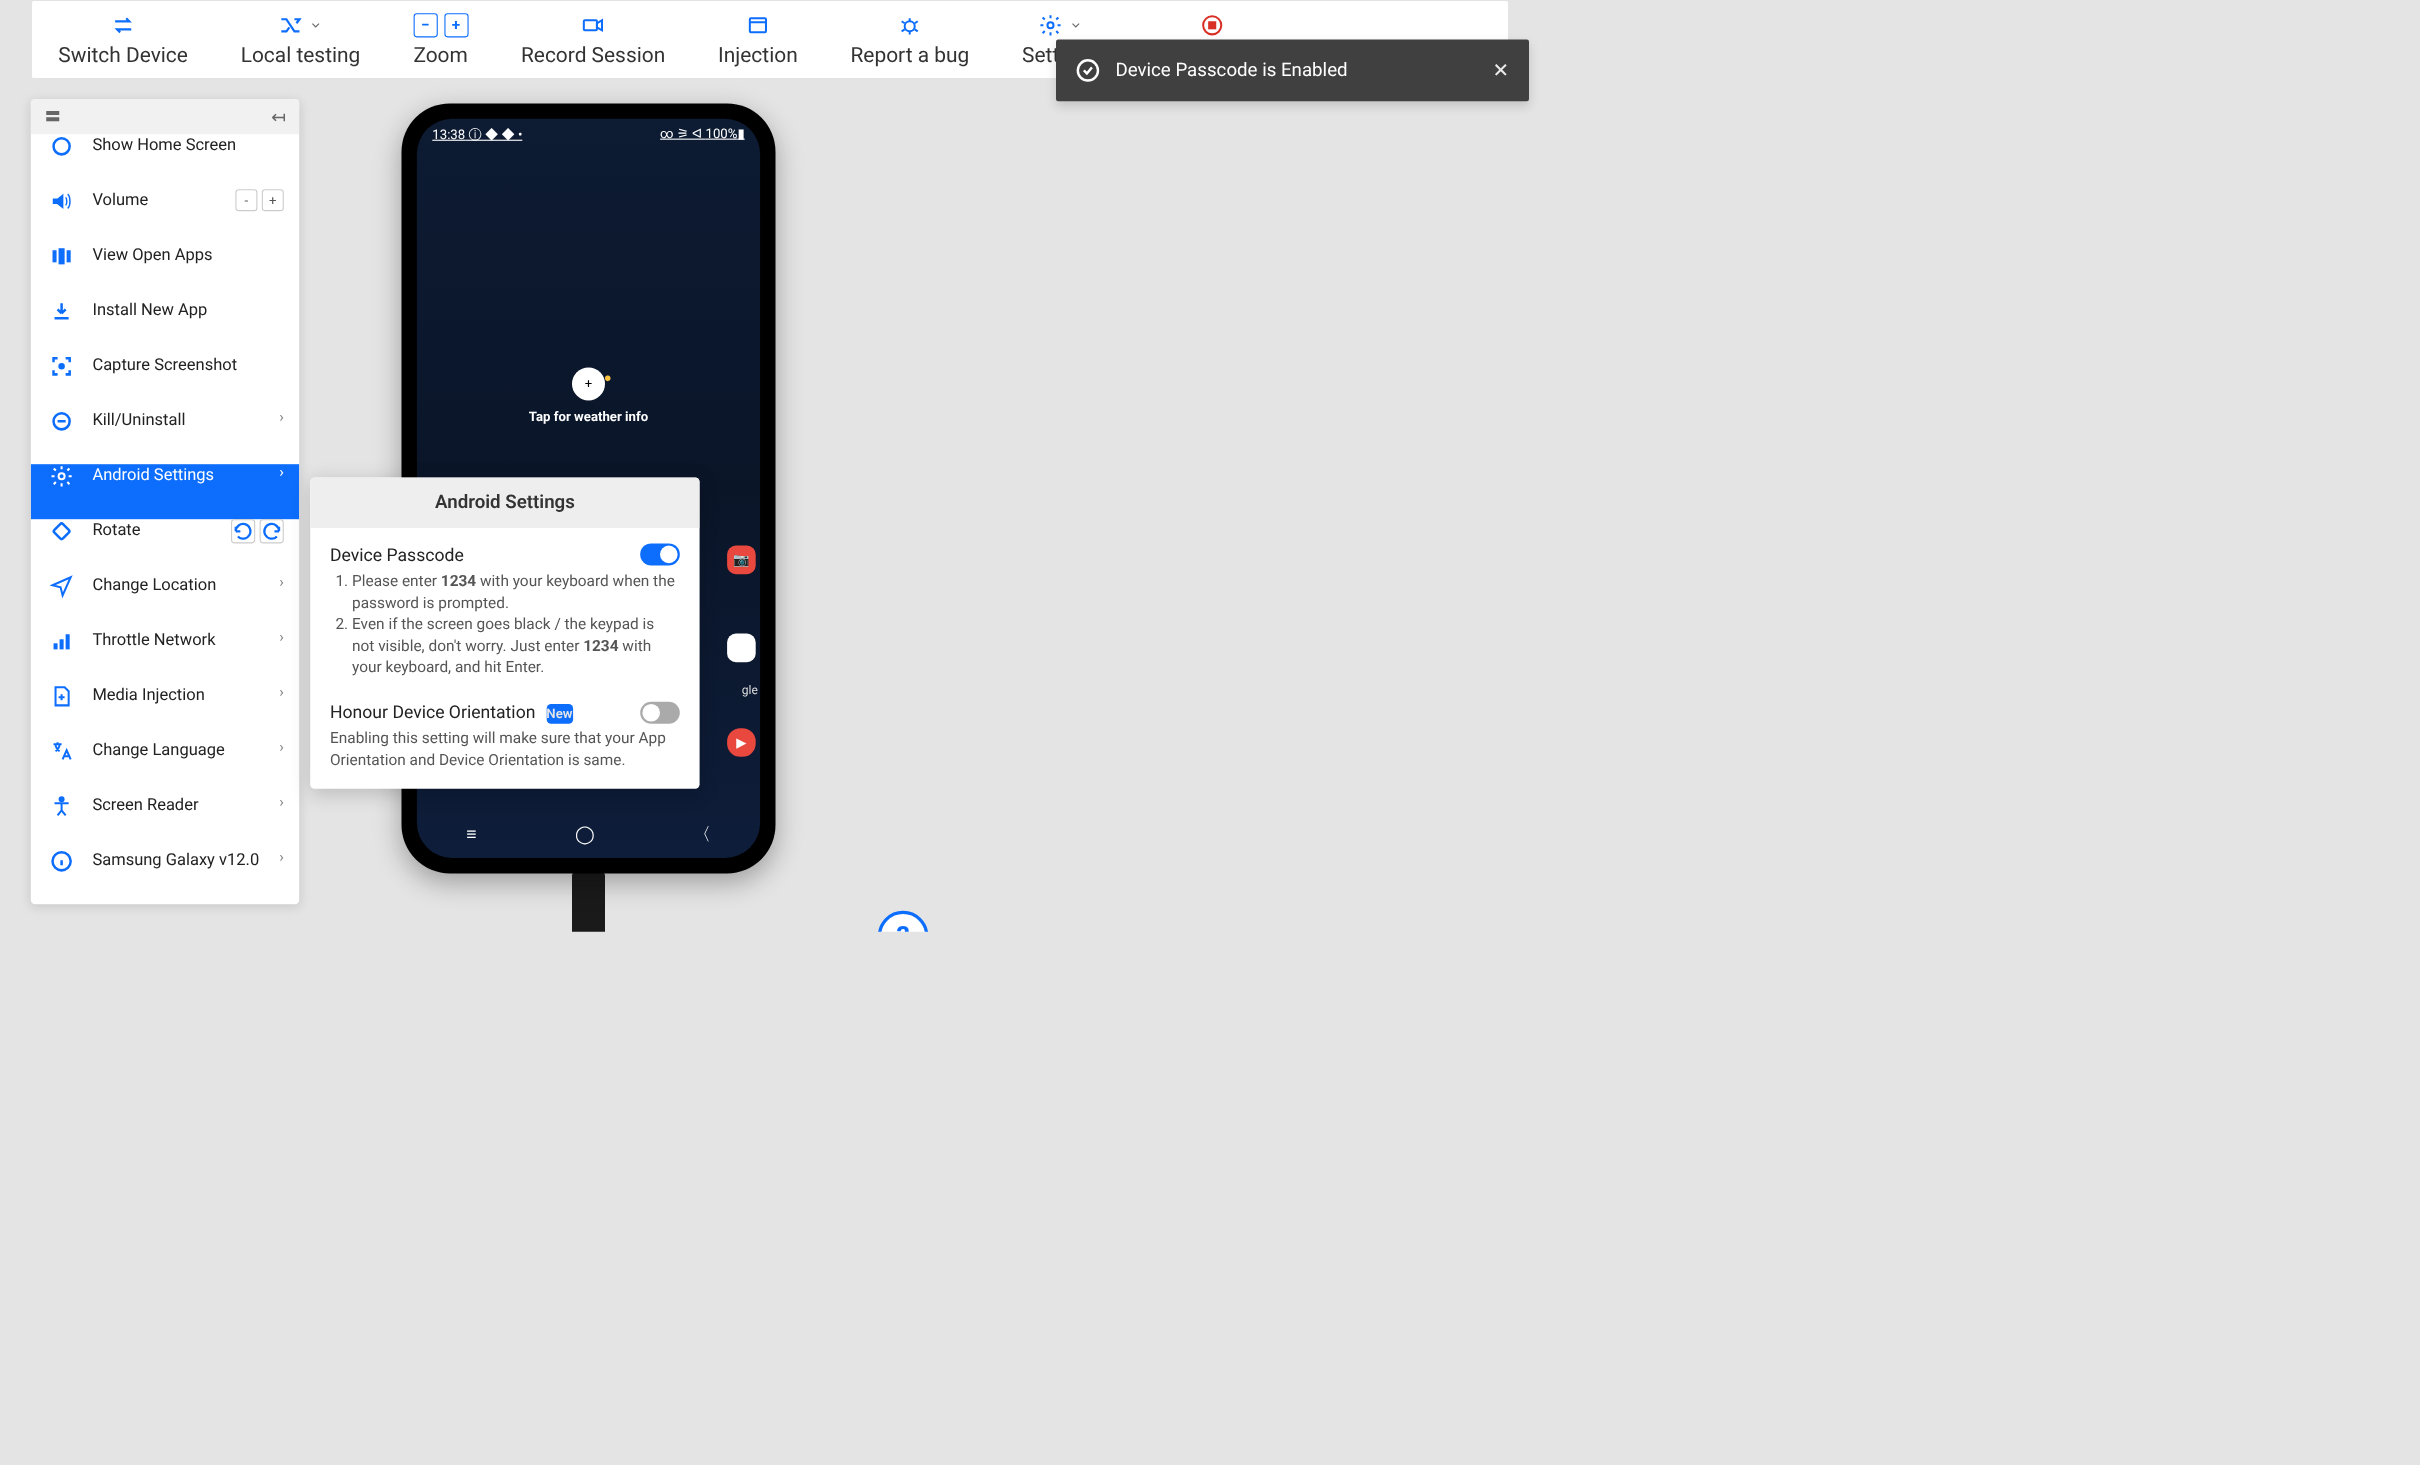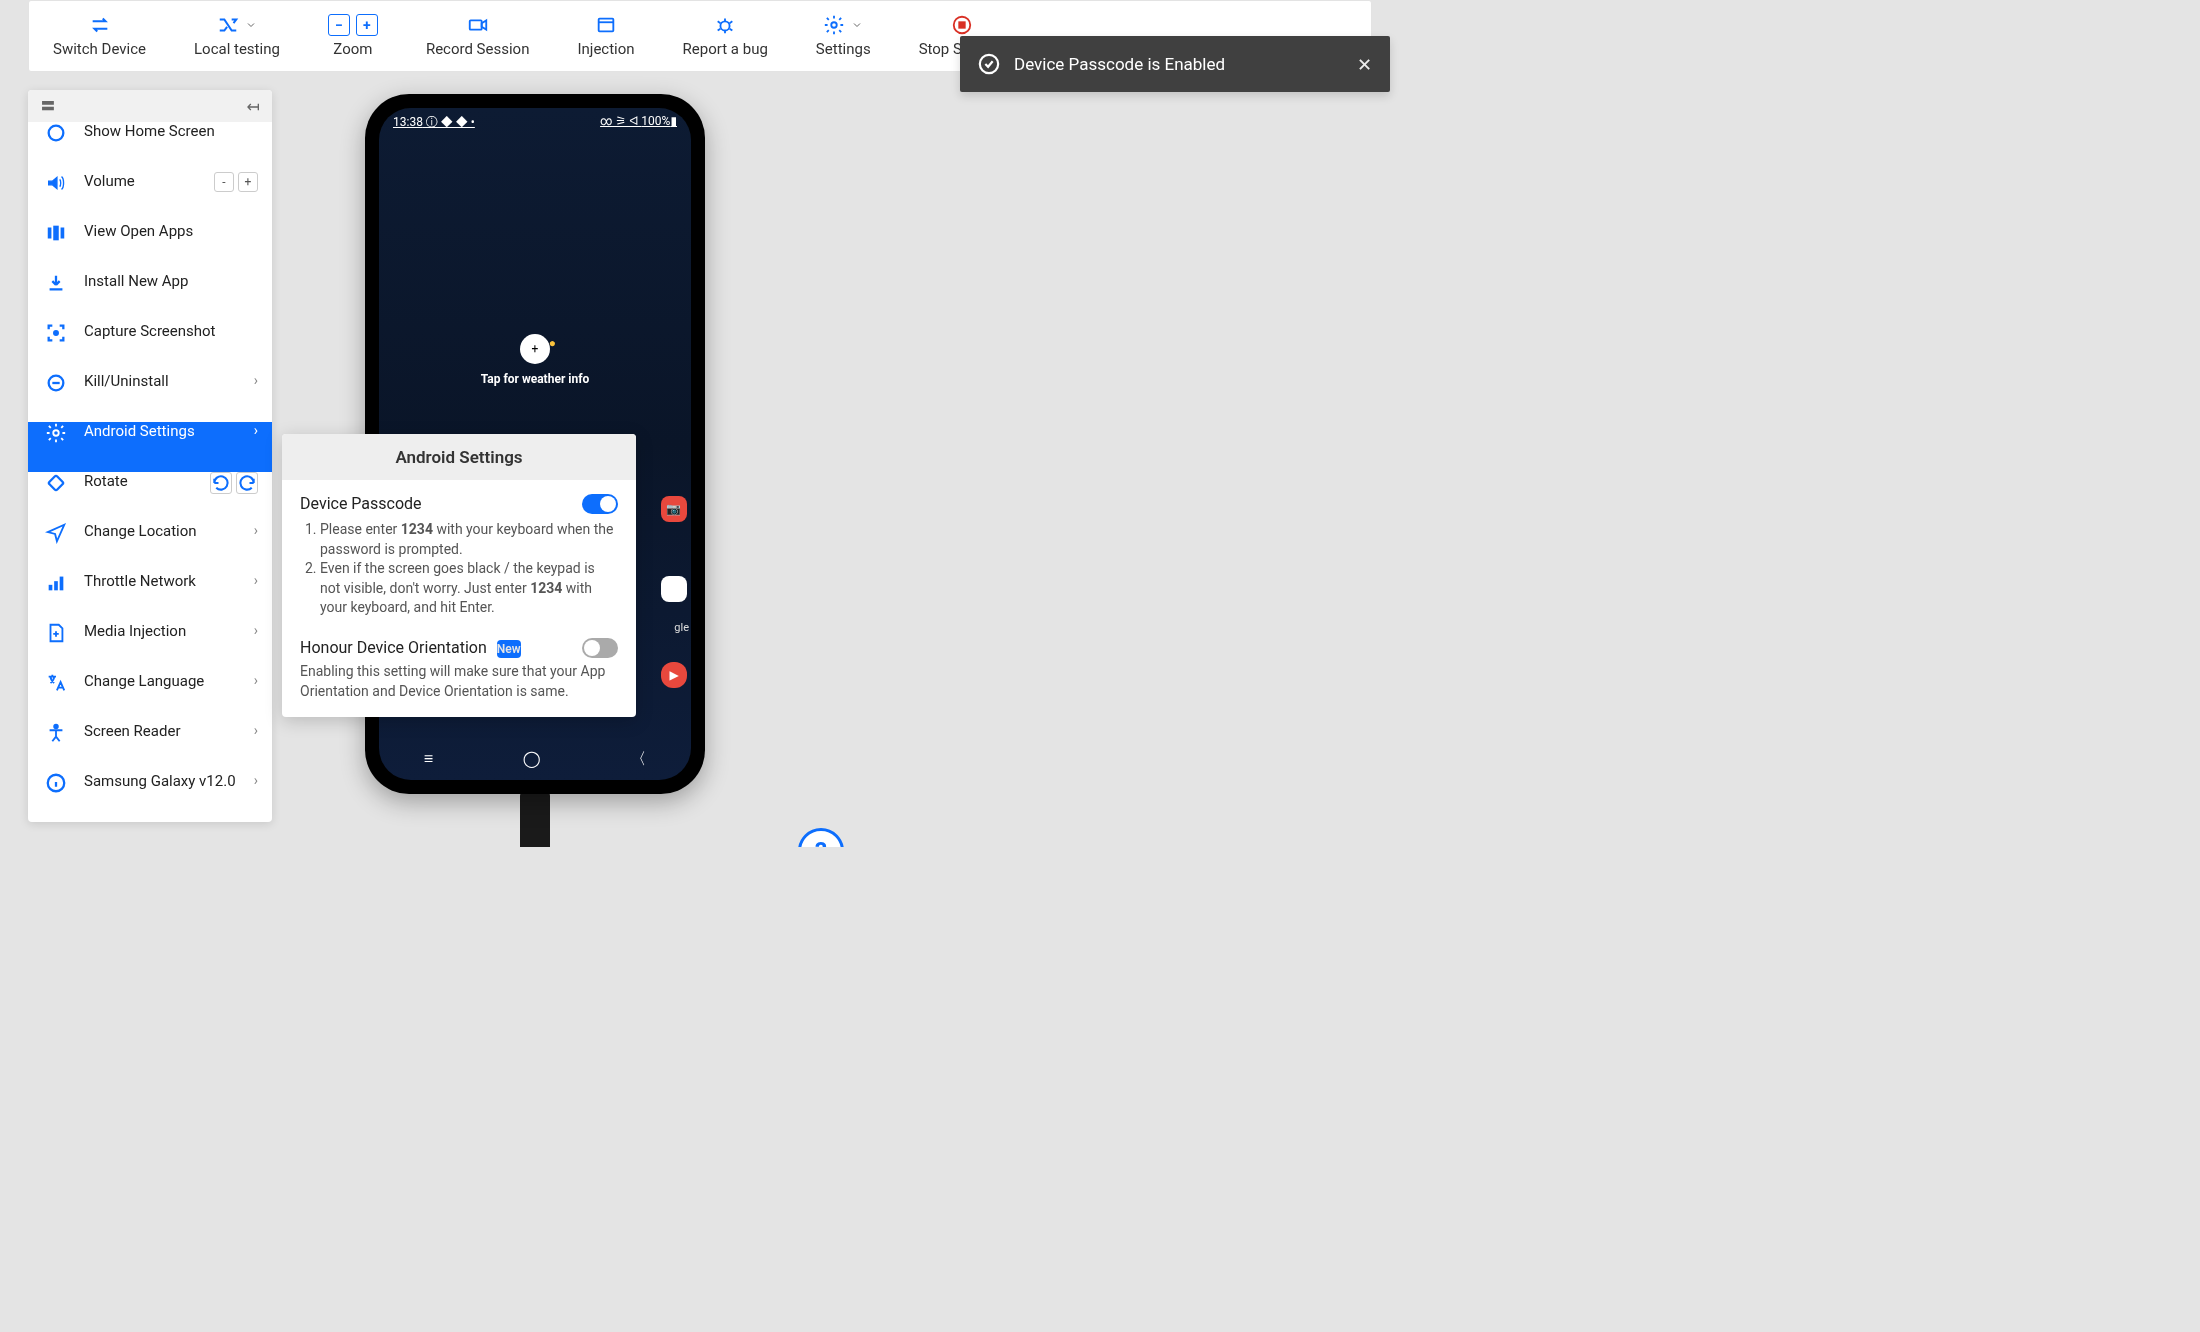--- a/index.html
+++ b/index.html
@@ -27,21 +27,21 @@
 .tool {
   display:flex;
   flex-direction:column;
   align-items:center;
   justify-content:center;
   padding:0 24px;
   height:100%;
   cursor:pointer;
   gap:4px;
 }
-.tool-label{font-size:15px;color:#333;}
+.tool-label{font-size:19px;color:#333;}
 .tool svg{width:22px;height:22px;}
 .tool .chev{width:12px;height:12px;margin-left:4px;}
 .tool-top{display:flex;align-items:center;gap:2px;}
 .zoom-btns{display:flex;gap:6px;}
 .zoom-btn{
   width:22px;height:22px;border:1px solid #0d6efd;border-radius:3px;
   display:flex;align-items:center;justify-content:center;color:#0d6efd;
   font-size:14px;font-weight:bold;
 }
 
@@ -108,21 +108,21 @@
 }
 .flyout::before{
   content:"";position:absolute;left:-8px;top:22px;
   width:0;height:0;border-top:8px solid transparent;border-bottom:8px solid transparent;border-right:8px solid #eee;
 }
 .flyout-header{
   background:#eee;height:46px;display:flex;align-items:center;justify-content:center;
   font-size:17px;font-weight:600;color:#333;
 }
 .setting{padding:14px 18px 6px;}
-.setting-row{display:flex;align-items:flex-start;justify-content:space-between;}
+.setting-row{display:flex;align-items:center;justify-content:space-between;}
 .setting-title{font-size:16px;color:#222;}
 .badge-new{background:#0d6efd;color:#e5e5e5;font-size:12px;font-weight:600;border-radius:4px;padding:2px 0;margin-left:6px;}
 .setting ol{padding:6px 0 0 20px;color:#555;font-size:14px;line-height:1.4;}
 .setting p{color:#555;font-size:14px;line-height:1.4;padding-top:4px;}
 .toggle{
   width:36px;height:20px;border-radius:10px;background:#aaa;position:relative;flex-shrink:0;
 }
 .toggle.on{background:#0d6efd;}
 .toggle .knob{
   position:absolute;width:16px;height:16px;border-radius:50%;background:#fff;top:2px;left:2px;transition:left .1s;

